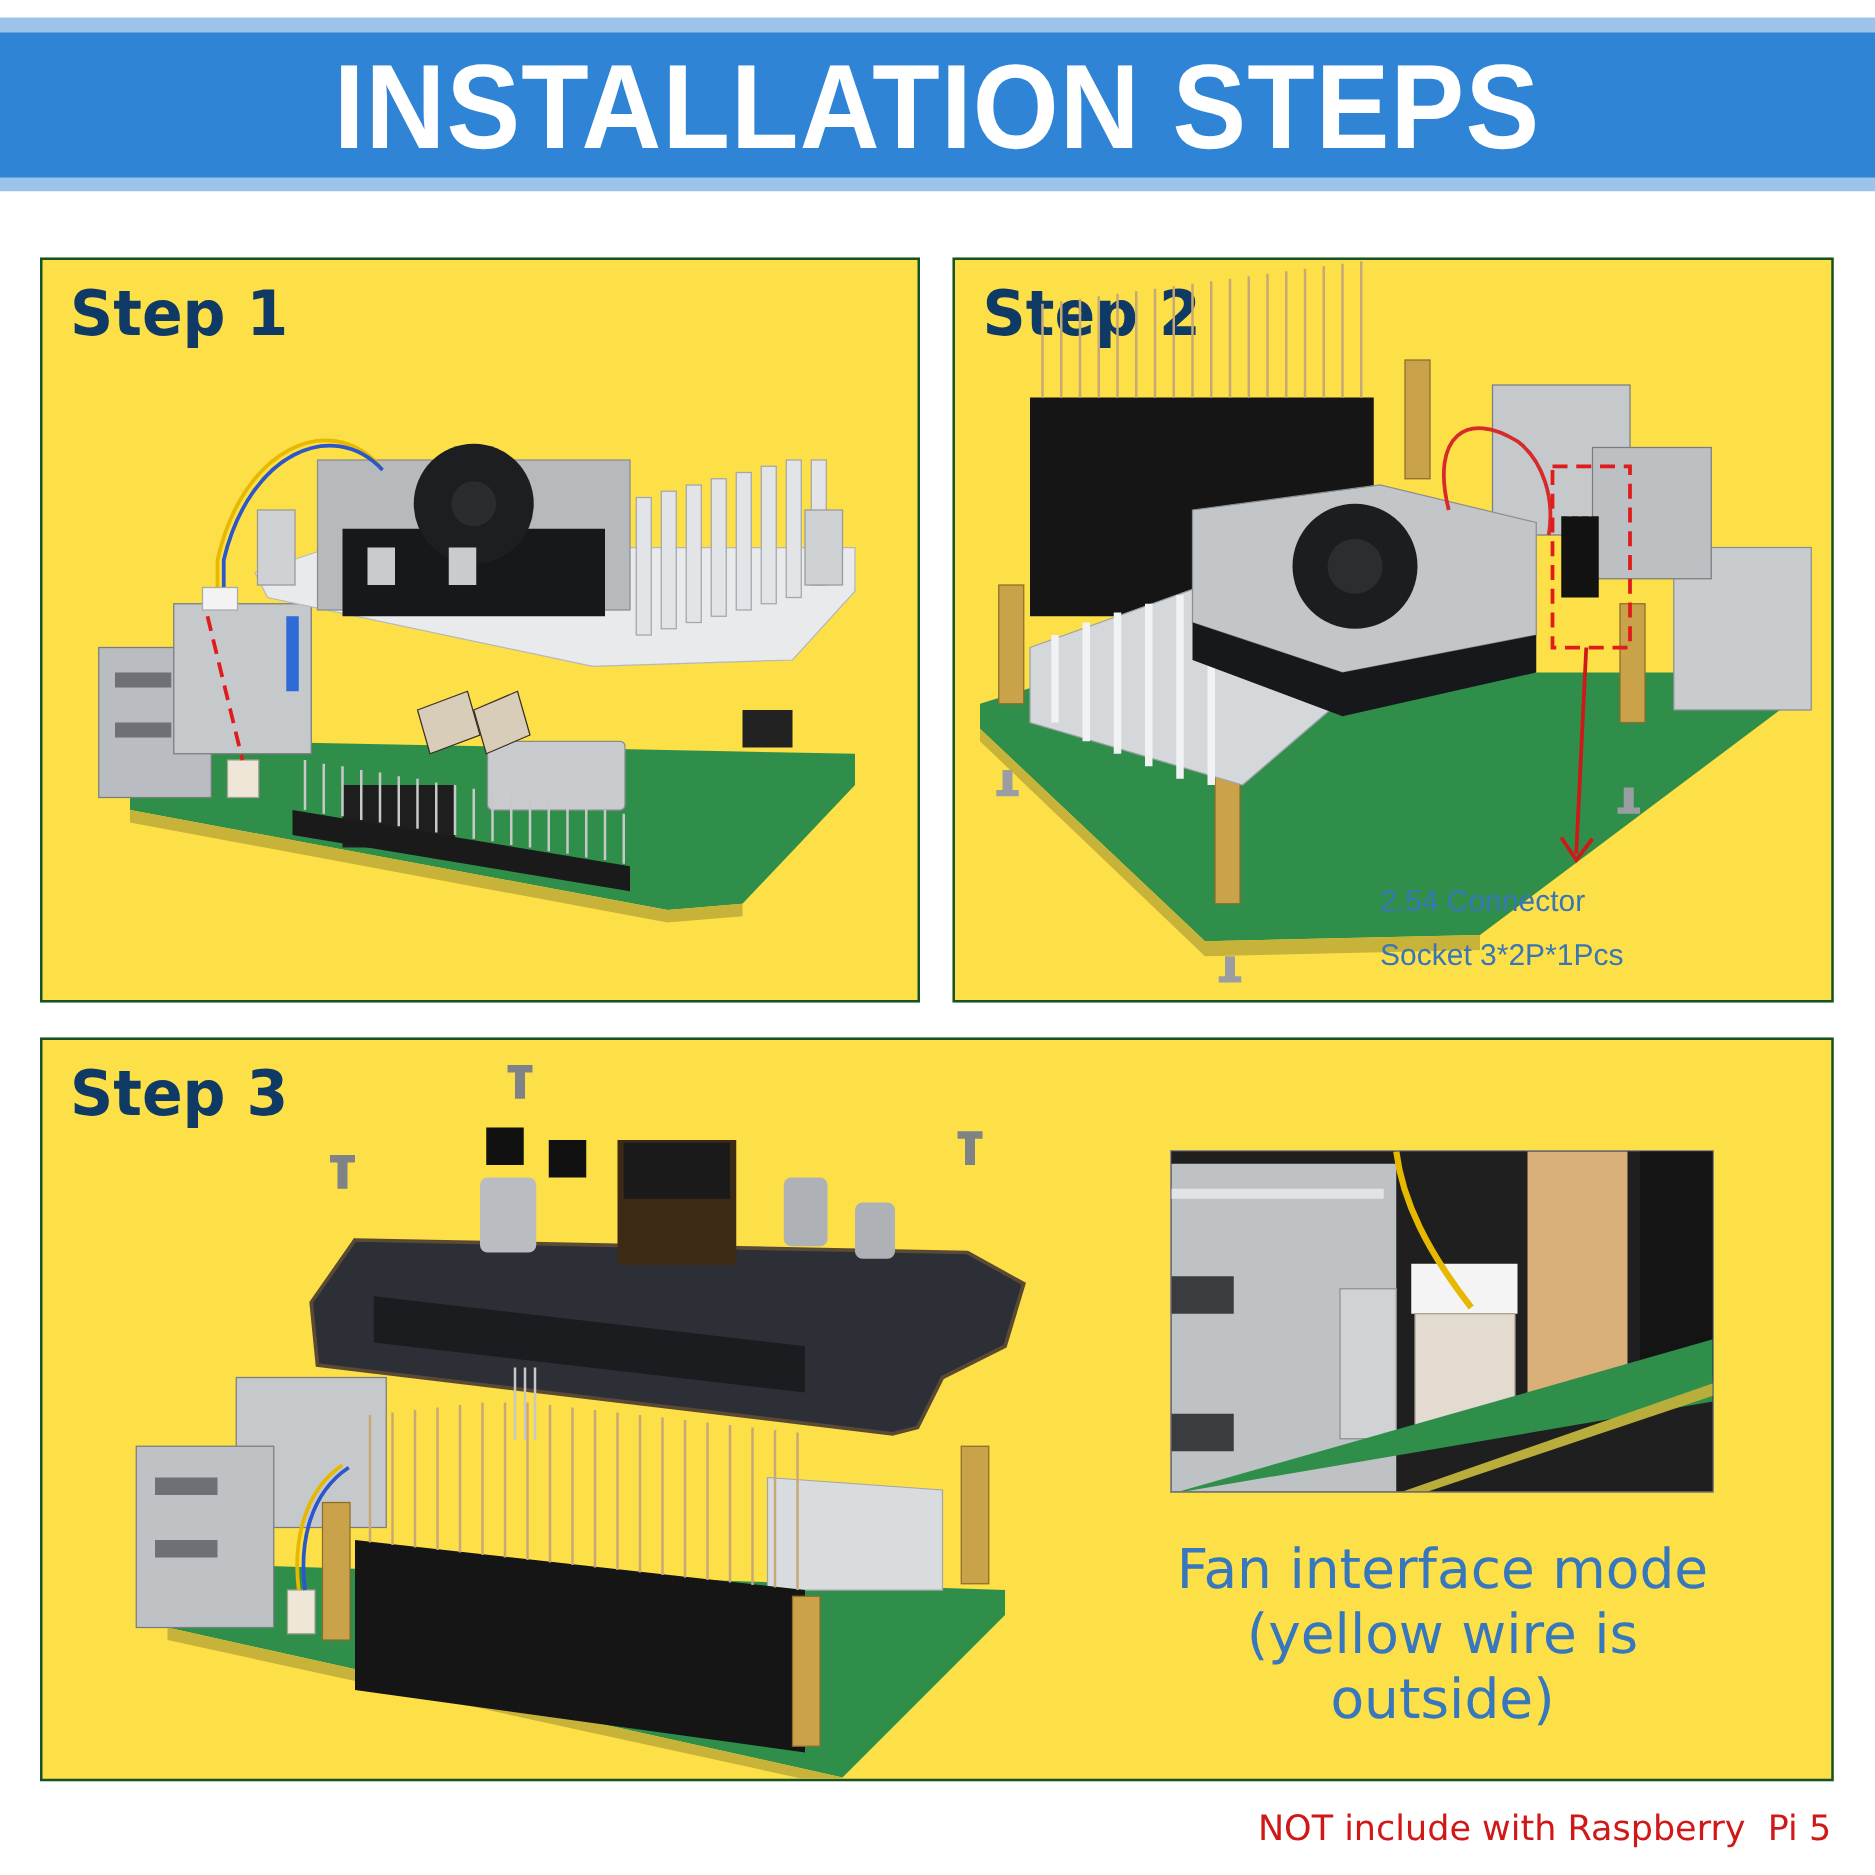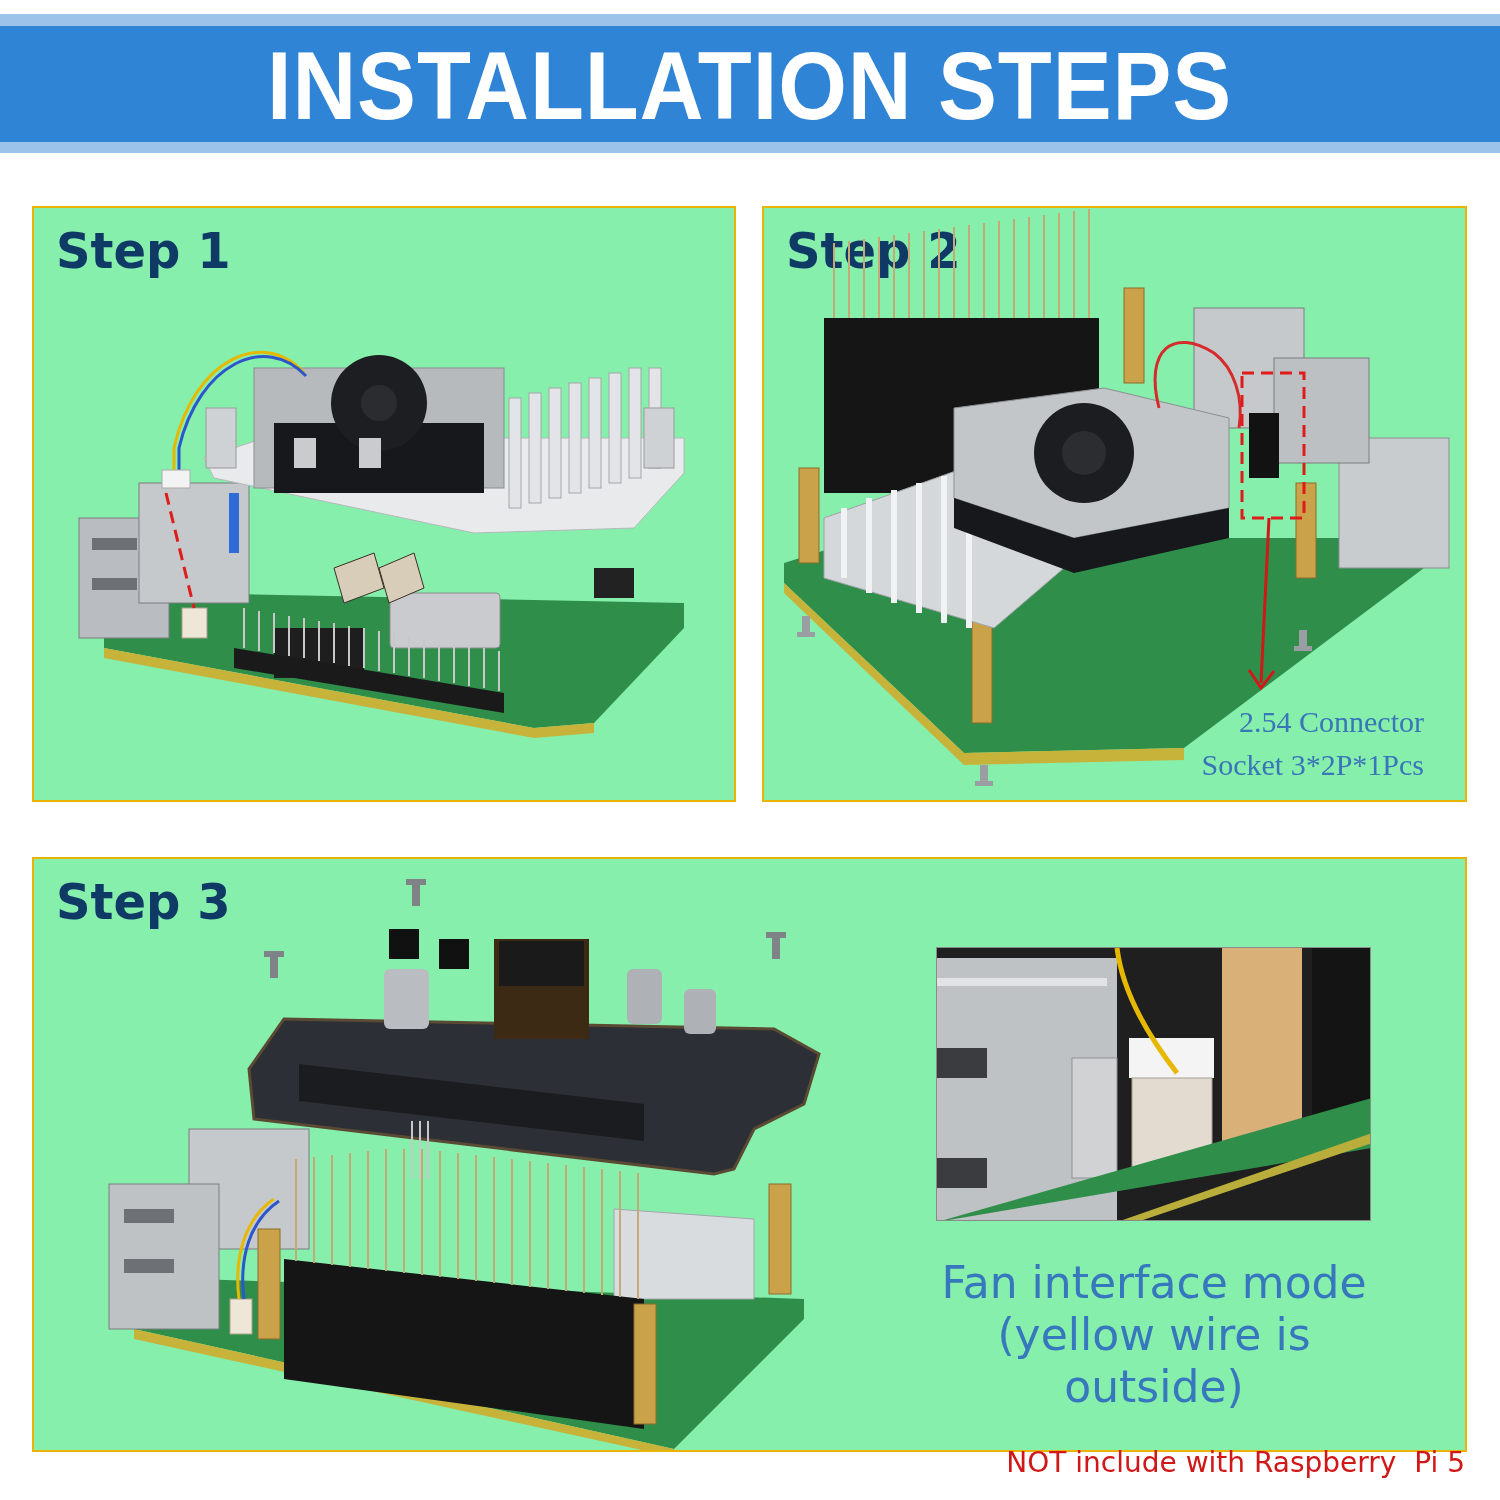--- a/index.html
+++ b/index.html
@@ -7,32 +7,32 @@
   body { position: relative; font-family: "DejaVu Sans", sans-serif; }
 
   
   .banner { position: absolute; left: 0; top: 14px; width: 1500px; height: 139px; background: #9cc3ea; }
   .banner-core { position: absolute; left: 0; top: 12px; width: 1500px; height: 116px; background: #2f84d6;
     display: flex; align-items: center; justify-content: center; text-align: center; }
   .banner-title { color: #ffffff; font-family: "Liberation Sans", sans-serif; font-weight: 700;
     font-size: 96px; letter-spacing: 1px; transform: scaleX(0.92); line-height: 1; margin-top: 4px; }
 
   
-  .step-box { position: absolute; border: 2px solid #eab308; background: #86efac; overflow: hidden; }
+  .step-box { position: absolute; border: 2px solid #14532d; background: #fde047; overflow: hidden; }
   .step1 { left: 32px; top: 206px; width: 704px; height: 596px; }
   .step2 { left: 762px; top: 206px; width: 705px; height: 596px; }
-  .step3 { left: 32px; top: 830px; width: 1435px; height: 595px; margin-top: 27px; }
+  .step3 { left: 32px; top: 830px; width: 1435px; height: 595px; }
   .step-title { position: absolute; left: 22px; top: 14px; color: #0f3a66; font-family: "DejaVu Sans", sans-serif;
     font-weight: 700; font-size: 50px; letter-spacing: 0px; transform: scaleX(0.96); transform-origin: left; }
 
   .illus { position: absolute; }
 
   
-  .connector-label { position: absolute; left: 340px; top: 492px; width: 320px; text-align: right;
-    color: #3876b8; font-family: Liberation Serif, serif; font-size: 30px; line-height: 43px; }
+  .connector-label { position: absolute; left: 340px; top: 492px; width: 320px; text-align: left;
+    color: #3876b8; font-family: Liberation Sans, sans-serif; font-size: 24px; line-height: 43px; }
 
   
   .inset { position: absolute; left: 902px; top: 88px; width: 435px; height: 274px; border: 1px solid #8a8a8a; overflow: hidden; background: #3a3a3a; }
   .fan-caption { position: absolute; left: 870px; top: 398px; width: 500px; text-align: center;
     color: #3677bd; font-family: "DejaVu Sans", sans-serif; font-size: 44px; line-height: 52px; }
 
   
   .footer-note { position: absolute; right: 35px; top: 1441px; color: #d01818;
     font-family: "DejaVu Sans", sans-serif; font-size: 28px; line-height: 44px; }
 </style>

